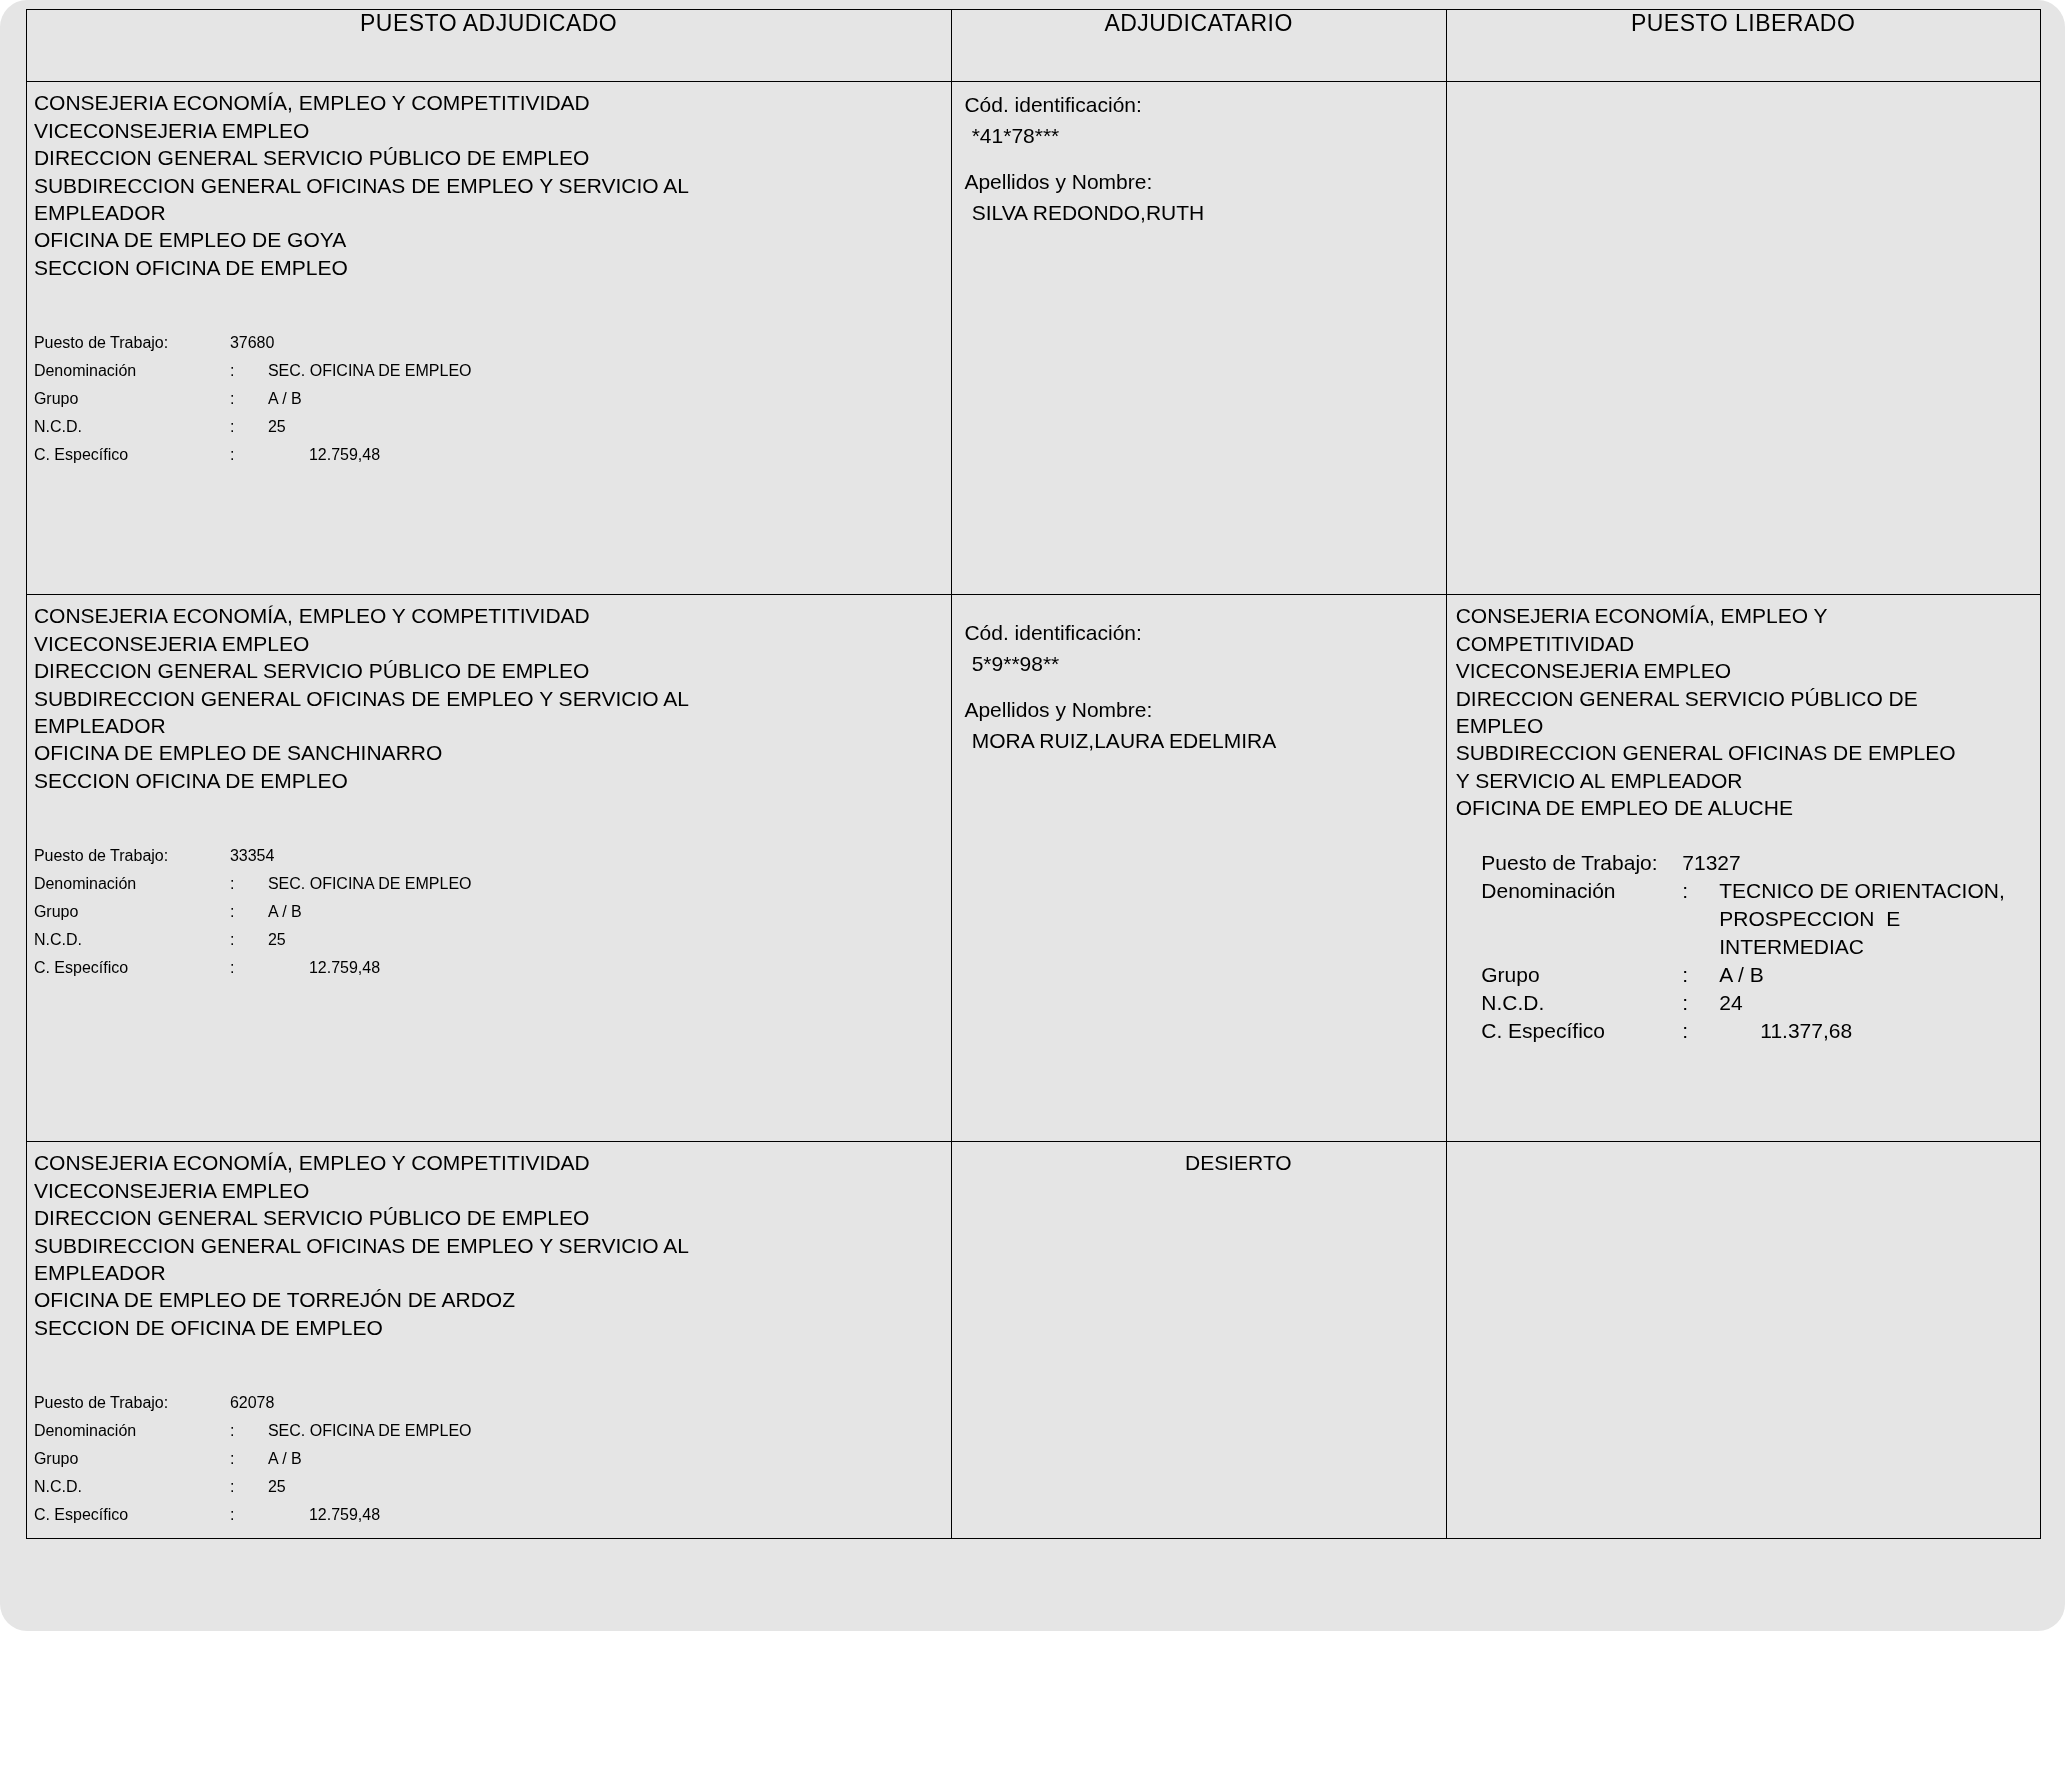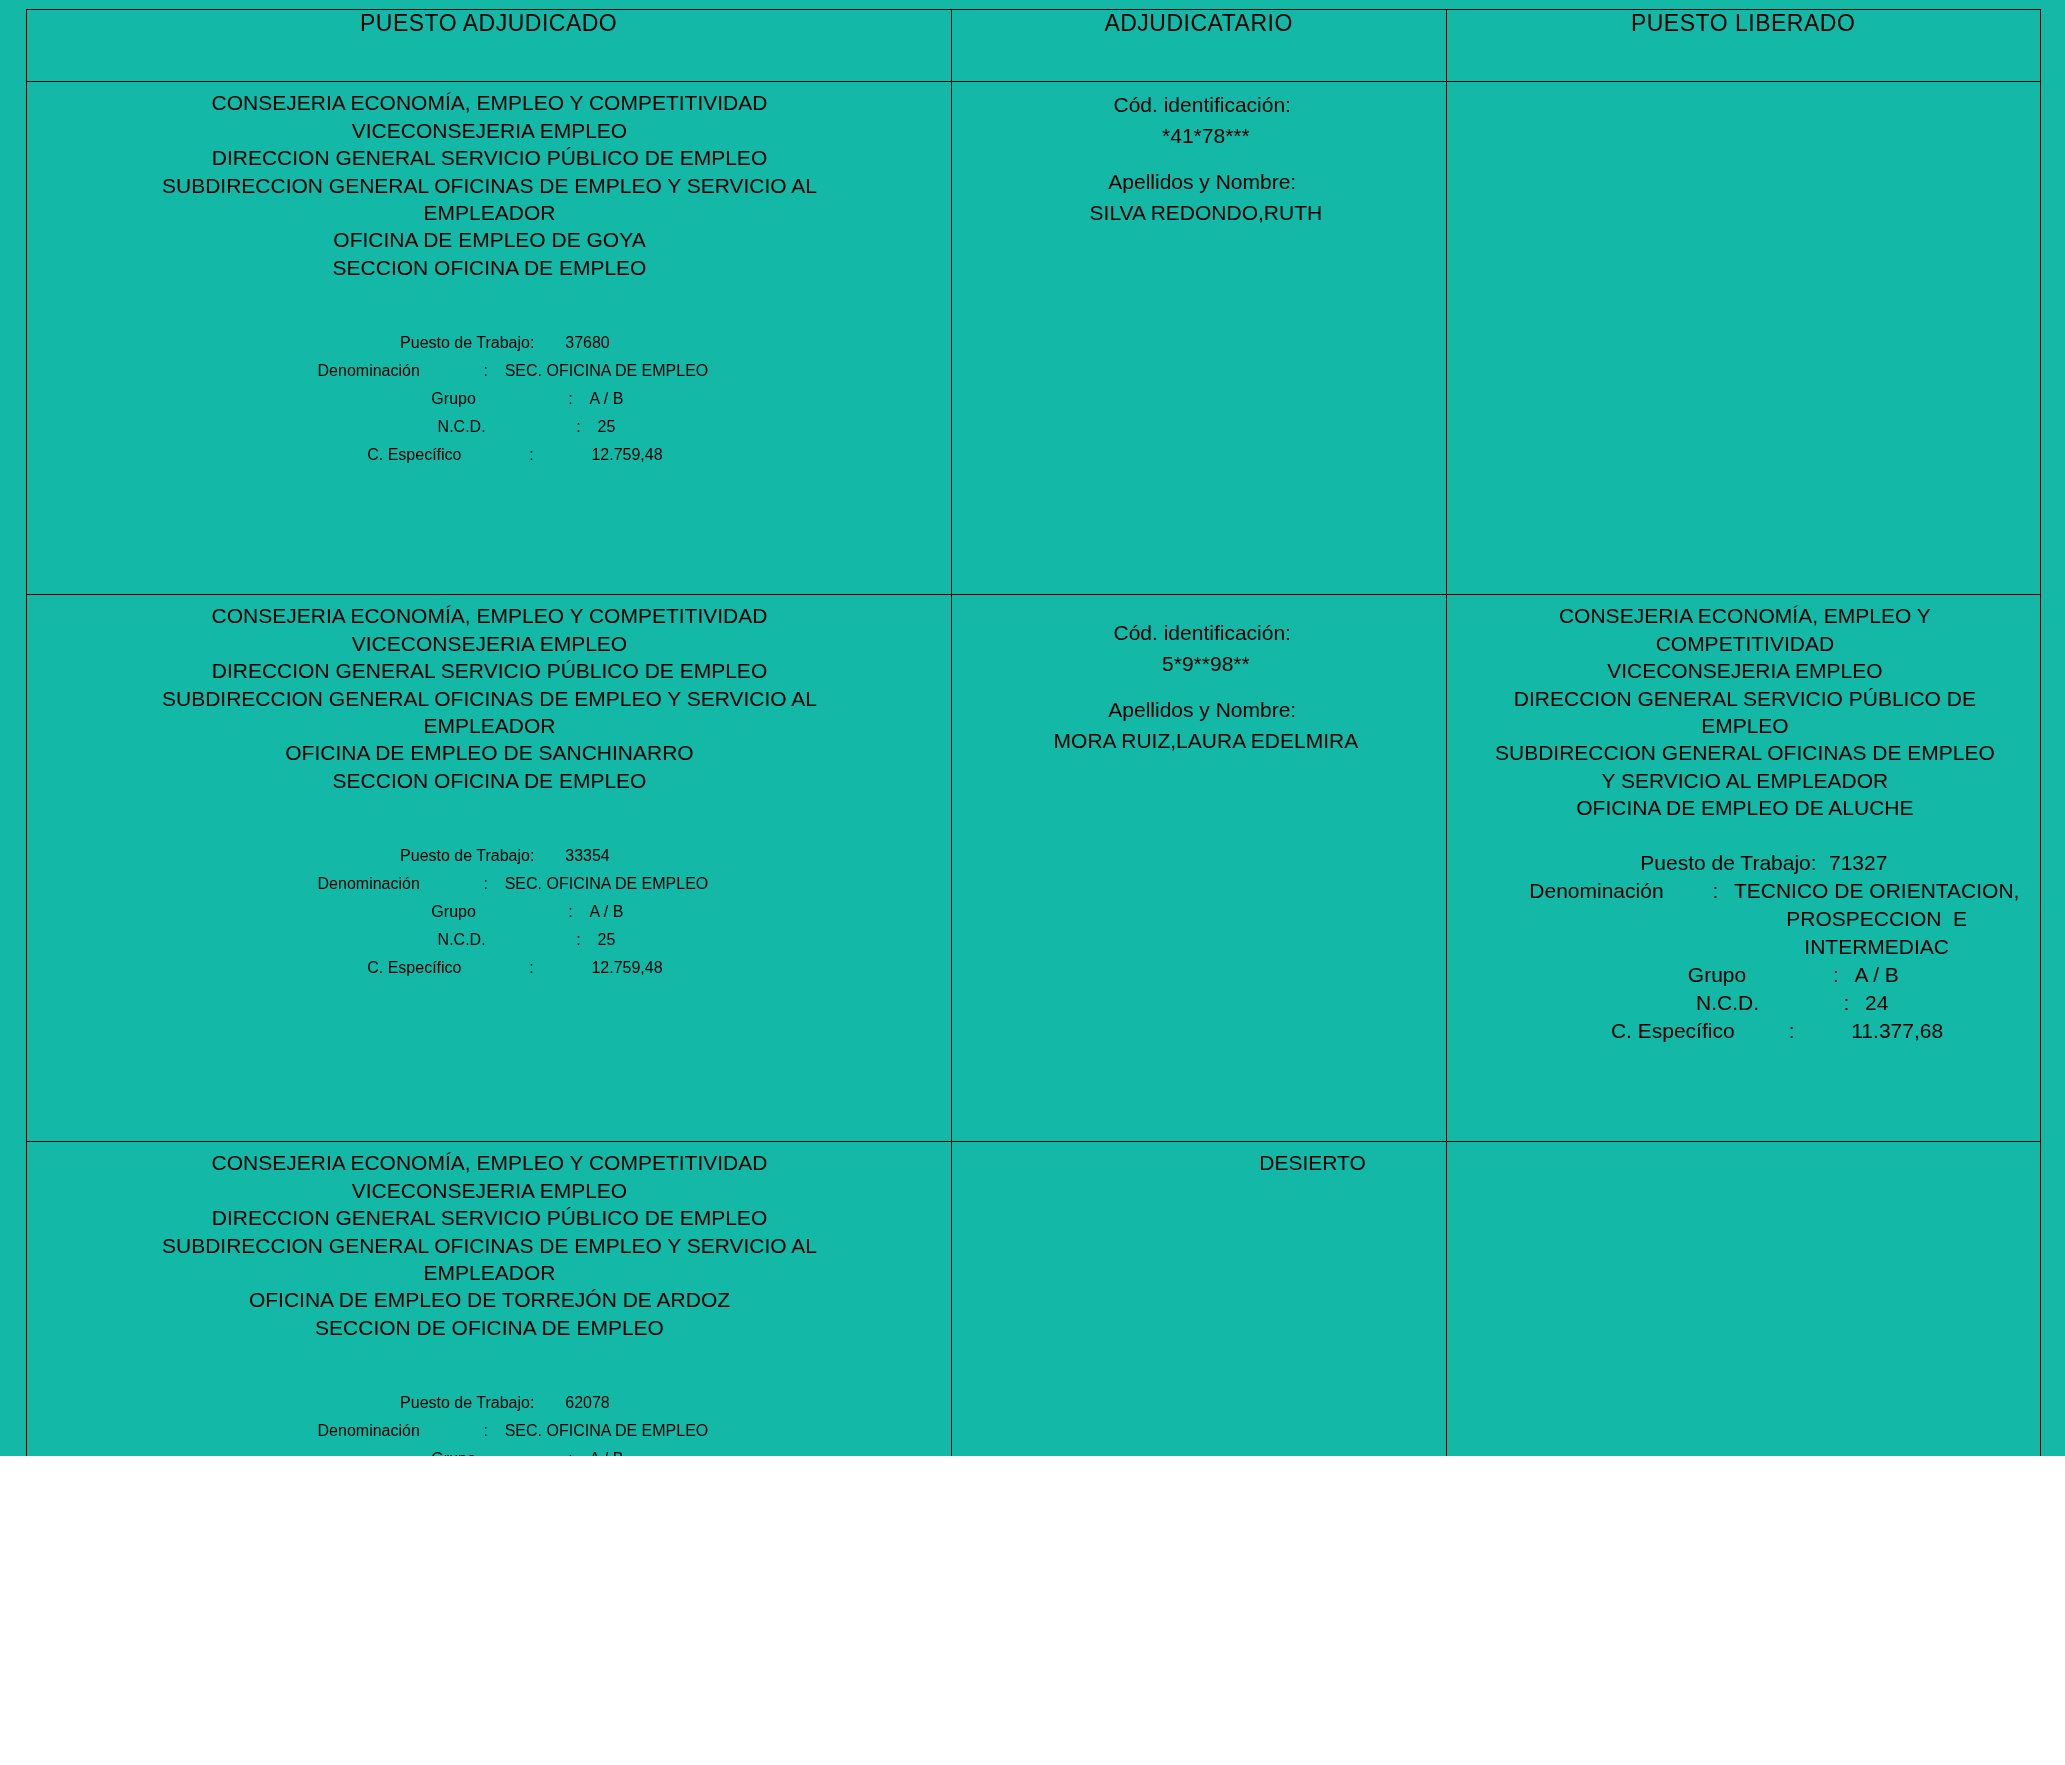--- a/index.html
+++ b/index.html
@@ -6,24 +6,25 @@
     margin: 0;
     padding: 0;
     background: #ffffff;
   }
   body {
     font-family: "Liberation Sans", sans-serif;
     color: #000000;
   }
   .page {
     width: 2065px;
-    height: 1456px;
+    height: 1631px;
     box-sizing: border-box;
     padding: 9.1px 25.6px 9.1px 25.6px;
-    background: #14b8a6;
+    background: #e5e5e5;
+    border-radius: 27px;
   }
   table.doc {
     width: 100%;
     border-collapse: collapse;
     table-layout: fixed;
   }
   table.doc th, table.doc td {
     border: 1.8px solid #000000;
     vertical-align: top;
     padding: 0;
@@ -37,21 +38,20 @@
     letter-spacing: 0.5px;
   }
   col.c1 { width: 925px; }
   col.c2 { width: 495px; }
   col.c3 { width: 594px; }
 
   .cell {
     padding: 7.3px 5.5px 9.1px 5.5px;
     font-size: 21px;
     line-height: 27.4px;
-    text-align: center;
   }
   .cell-org { padding-left: 7.3px; }
   .org-line { white-space: pre-wrap; }
   .gap-block { height: 48px; }
   .gap-block-sm { height: 27.4px; }
 
   .kv {
     display: block;
     white-space: pre;
     font-size: 16px;

